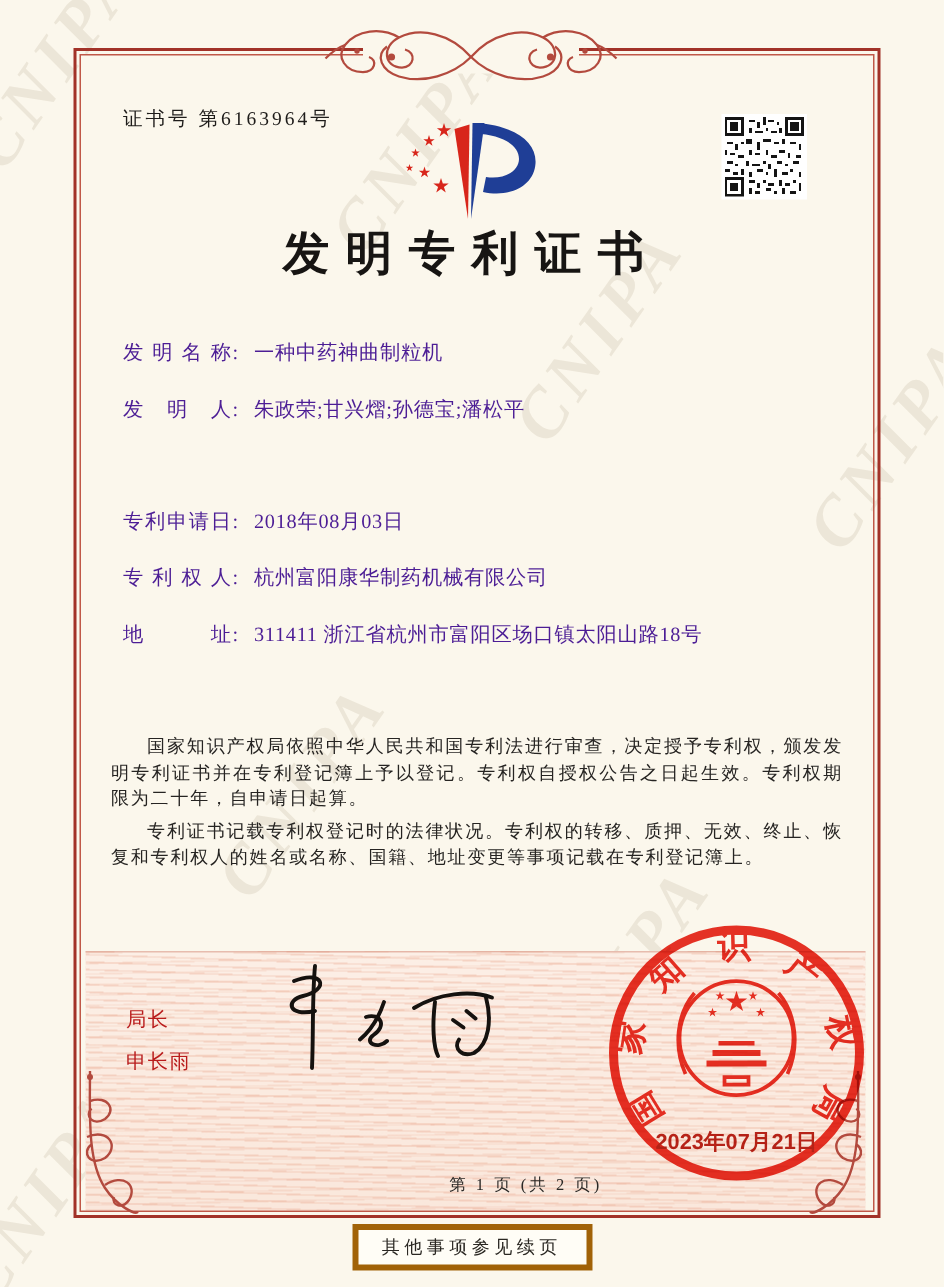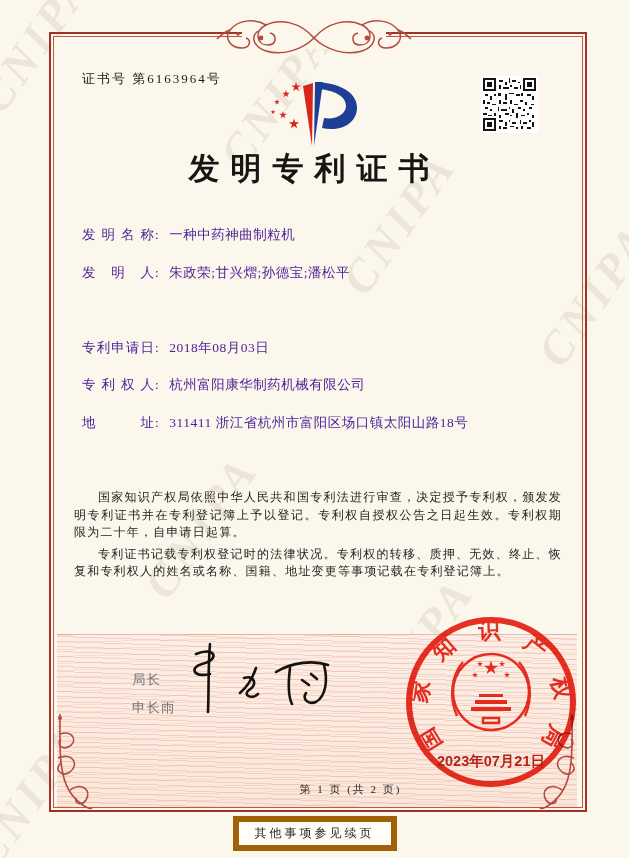--- a/index.html
+++ b/index.html
@@ -37,29 +37,29 @@
       letter-spacing:0;vertical-align:bottom;}
   .fcolon{margin:0 10px 0 1px;}
   .grp2{position:absolute;left:231px;top:0;}
   
   .paras{position:absolute;z-index:4;left:74px;top:489px;width:488px;}
   .paras p{margin:0 0 4px;font-size:12px;line-height:17.5px;text-indent:2em;
       text-align:justify;letter-spacing:1.2px;color:#262422;}
   
   .signer{position:absolute;z-index:4;left:84px;top:666px;
       font-family:"Liberation Sans","DejaVu Sans",sans-serif;
-      font-size:13.5px;color:#737373;line-height:28px;letter-spacing:1px;margin-left:48px;}
+      font-size:13.5px;color:#b91c1c;line-height:28px;letter-spacing:1px;}
   .signature{position:absolute;z-index:4;left:168px;top:638px;}
   
   .seal{position:absolute;z-index:5;left:403px;top:614px;opacity:.95;mix-blend-mode:multiply;}
   
   .pagenum{position:absolute;z-index:4;left:0;top:782px;width:100%;text-align:center;
       font-size:11px;letter-spacing:2px;color:#2a2826;padding-left:36px;}
   .contnote{position:absolute;z-index:4;top:816px;left:50%;transform:translateX(-50%);
-      border:6px solid #a16207;background:#fffdf6;padding:3px 16px;font-size:12px;
+      border:4px solid #a16207;background:#fffdf6;padding:3px 16px;font-size:12px;
       letter-spacing:3px;color:#2a2722;white-space:nowrap;}
 </style>
 </head>
 <body>
 
 <div class="page">
 
   <div class="wm" style="left:-45px;top:14px">CNIPA</div>
   <div class="wm" style="left:196px;top:70px">CNIPA</div>
   <div class="wm" style="left:318px;top:196px">CNIPA</div>

